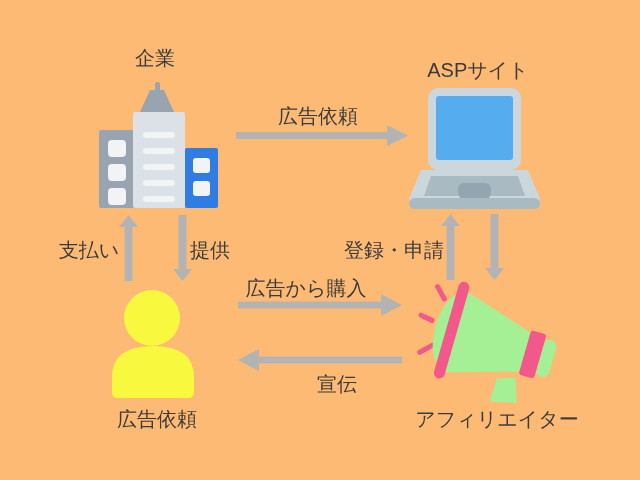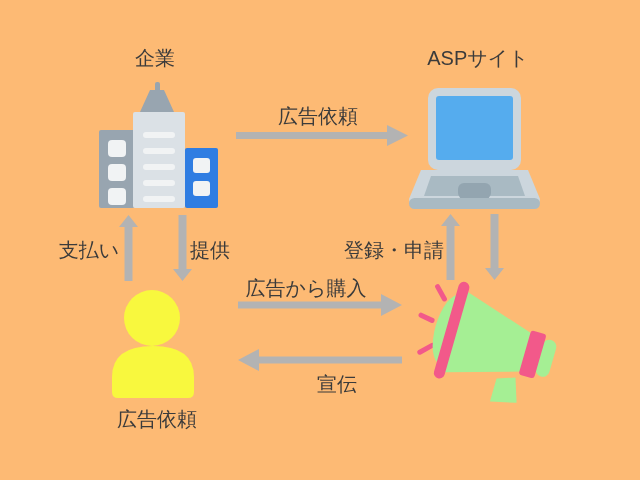--- a/index.html
+++ b/index.html
@@ -13,21 +13,21 @@
   .node-caption{font-size:20px;}
   .arrow-label{font-size:20px;}
   svg{display:block;}
 </style>
 </head>
 <body>
 
 <div class="canvas">
 
   <div class="lbl node-title abs" style="left:85px;top:46px;width:140px;">企業</div>
-  <div class="lbl node-title abs" style="left:398px;top:46px;width:160px;">ASPサイト</div>
+  <div class="lbl node-title abs" style="left:398px;top:58px;width:160px;">ASPサイト</div>
 
   <svg class="abs" style="left:95px;top:80px;" width="126" height="132" viewBox="0 0 126 132">
     <g fill="#98a5b0">
       <rect x="60" y="2" width="5" height="12" rx="2"></rect>
       <path d="M55 10 L69 10 L79 32 L45 32 Z"></path>
     </g>
     <rect x="4" y="50" width="36" height="78" rx="2" fill="#98a5b0"></rect>
     <g fill="#f1f3f4">
       <rect x="13" y="60" width="18" height="17" rx="4"></rect>
       <rect x="13" y="84" width="18" height="17" rx="4"></rect>
@@ -109,14 +109,15 @@
         <polygon points="94,92 112,86 120,110 94,116"></polygon>
       </g>
       <g fill="#f2598a">
         <rect x="32" y="8" width="11" height="100" rx="5.5"></rect>
         <rect x="114" y="36" width="16" height="46" rx="3"></rect>
       </g>
     </g>
   </svg>
 
   <div class="lbl node-caption abs" style="left:77px;top:407px;width:160px;">広告依頼</div>
+  <div class="lbl node-caption abs" style="left:397px;top:407px;width:200px;">アフィリエイター</div>
 
 </div>
 
 </body></html>

